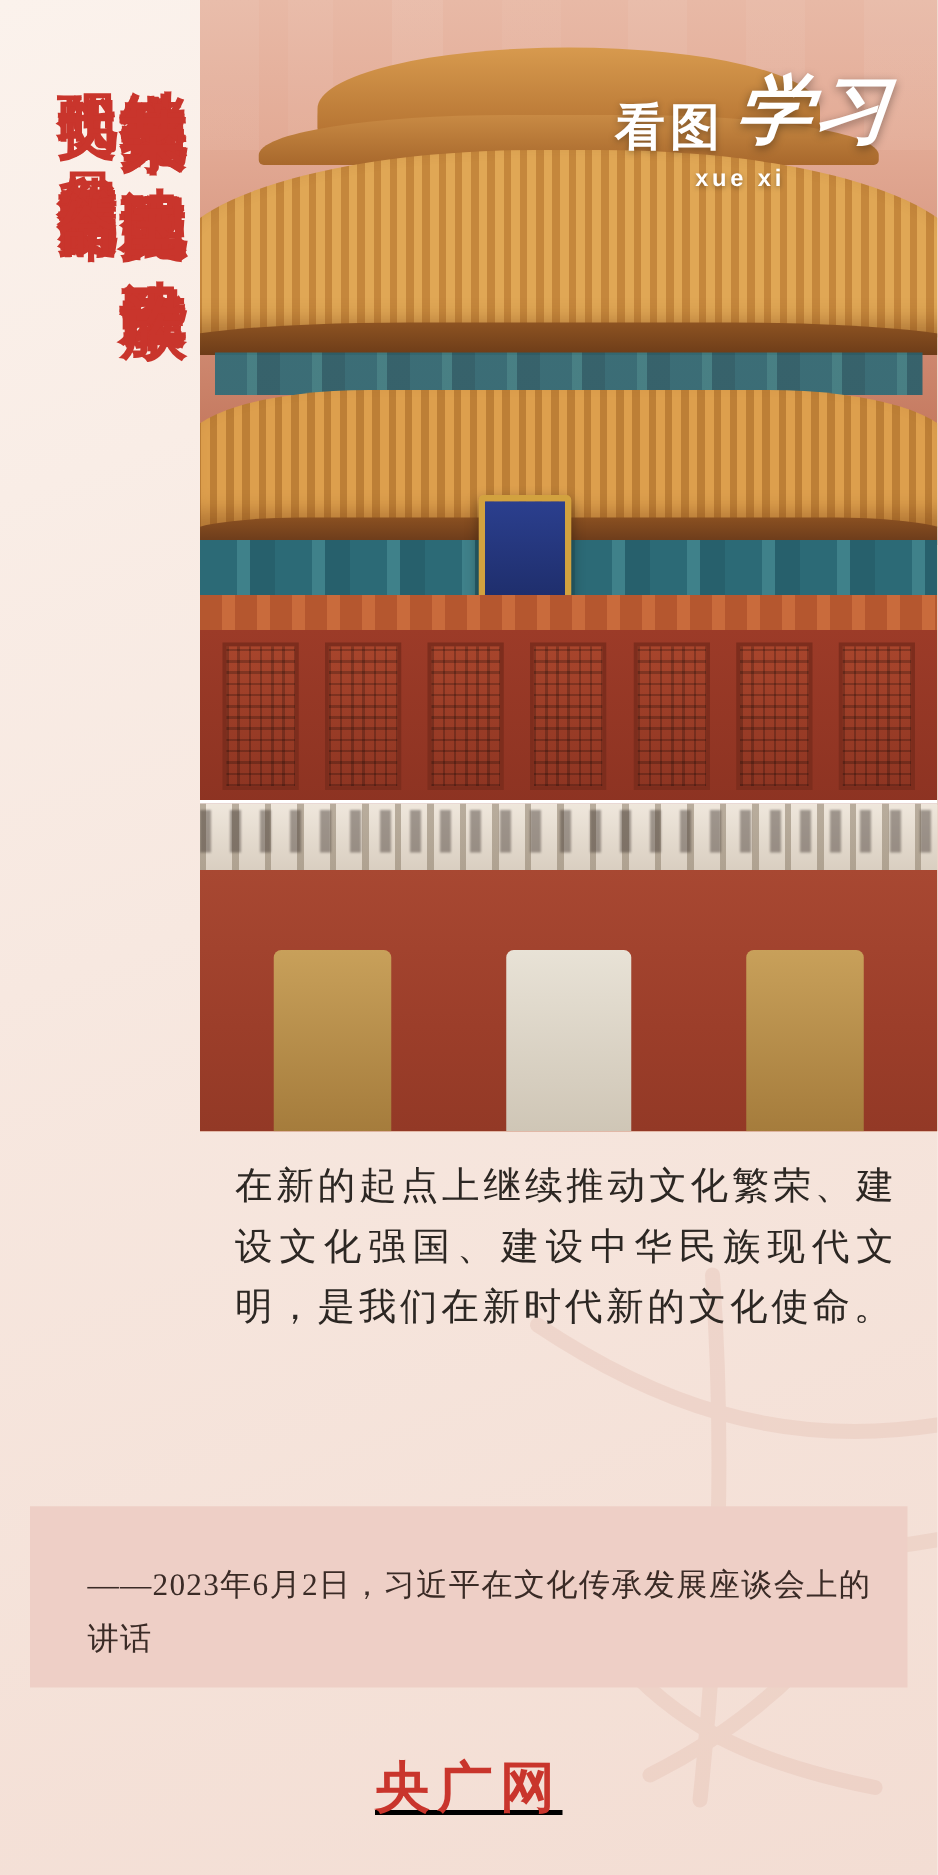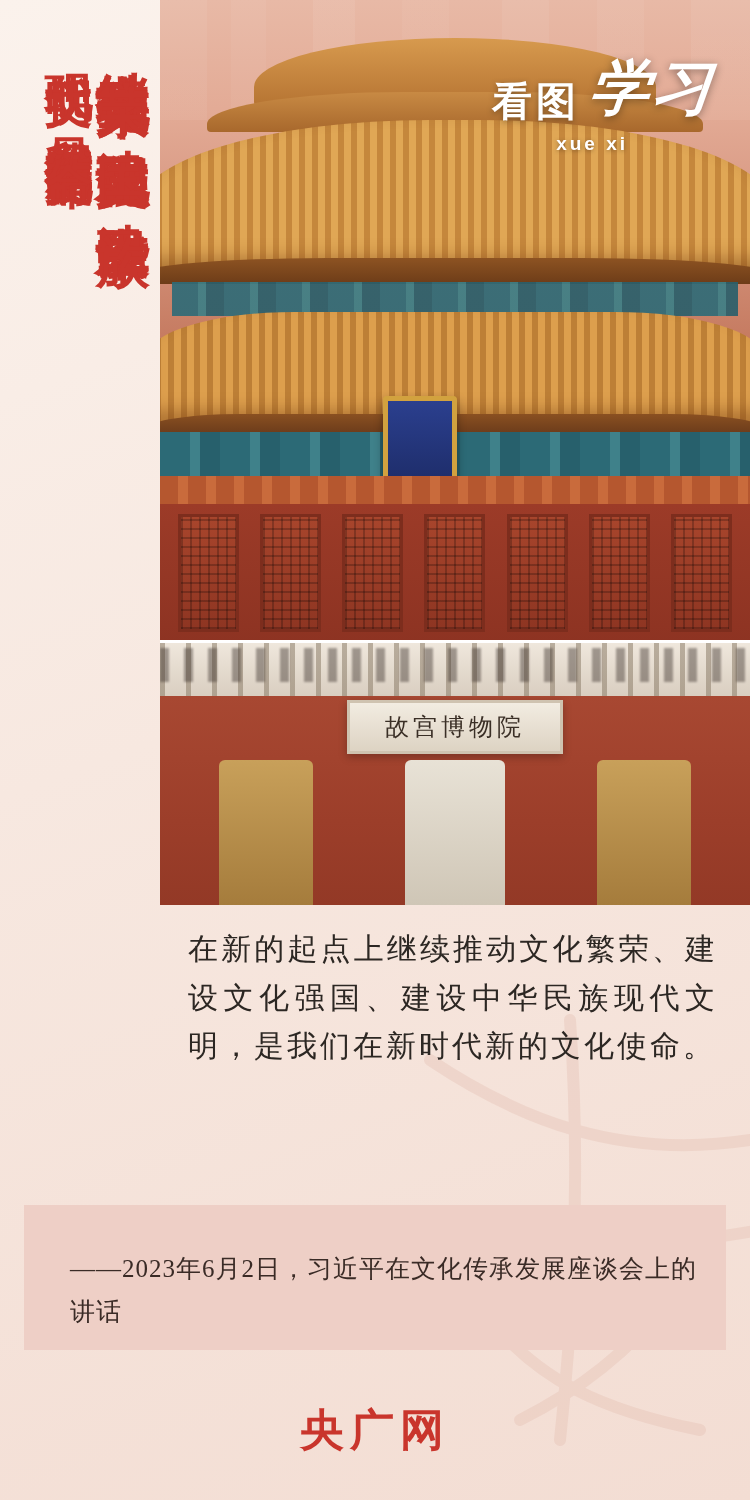--- a/index.html
+++ b/index.html
@@ -323,20 +323,21 @@
 
   
   .footer {
     position: absolute;
     left: 0;
     bottom: 40px;
     width: 100%;
     display: flex;
     justify-content: center;
     align-items: center;
+    text-decoration: underline;
   }
   .footer .logo {
     font-family: "Liberation Serif","DejaVu Serif", serif;
     font-weight: bold;
     font-size: 44px;
     letter-spacing: 6px;
     color: #c9352c;
   }
 </style>
 </head>
@@ -377,21 +378,20 @@
       <div class="w"></div>
       <div class="w"></div>
       <div class="w"></div>
       <div class="w"></div>
     </div>
     <div class="balustrade">
       <div class="posts"></div>
     </div>
     <div class="crowd"></div>
     <div class="lowerwall"></div>
-    <div class="museum-sign">故宫博物院</div>
     <div class="gate g1"></div>
     <div class="gate g2"></div>
     <div class="gate g3"></div>
   </div>
 
   <div class="brand">
     <div class="line1">
       <span class="kan">看图</span>
       <span class="xue">学习</span>
     </div>

